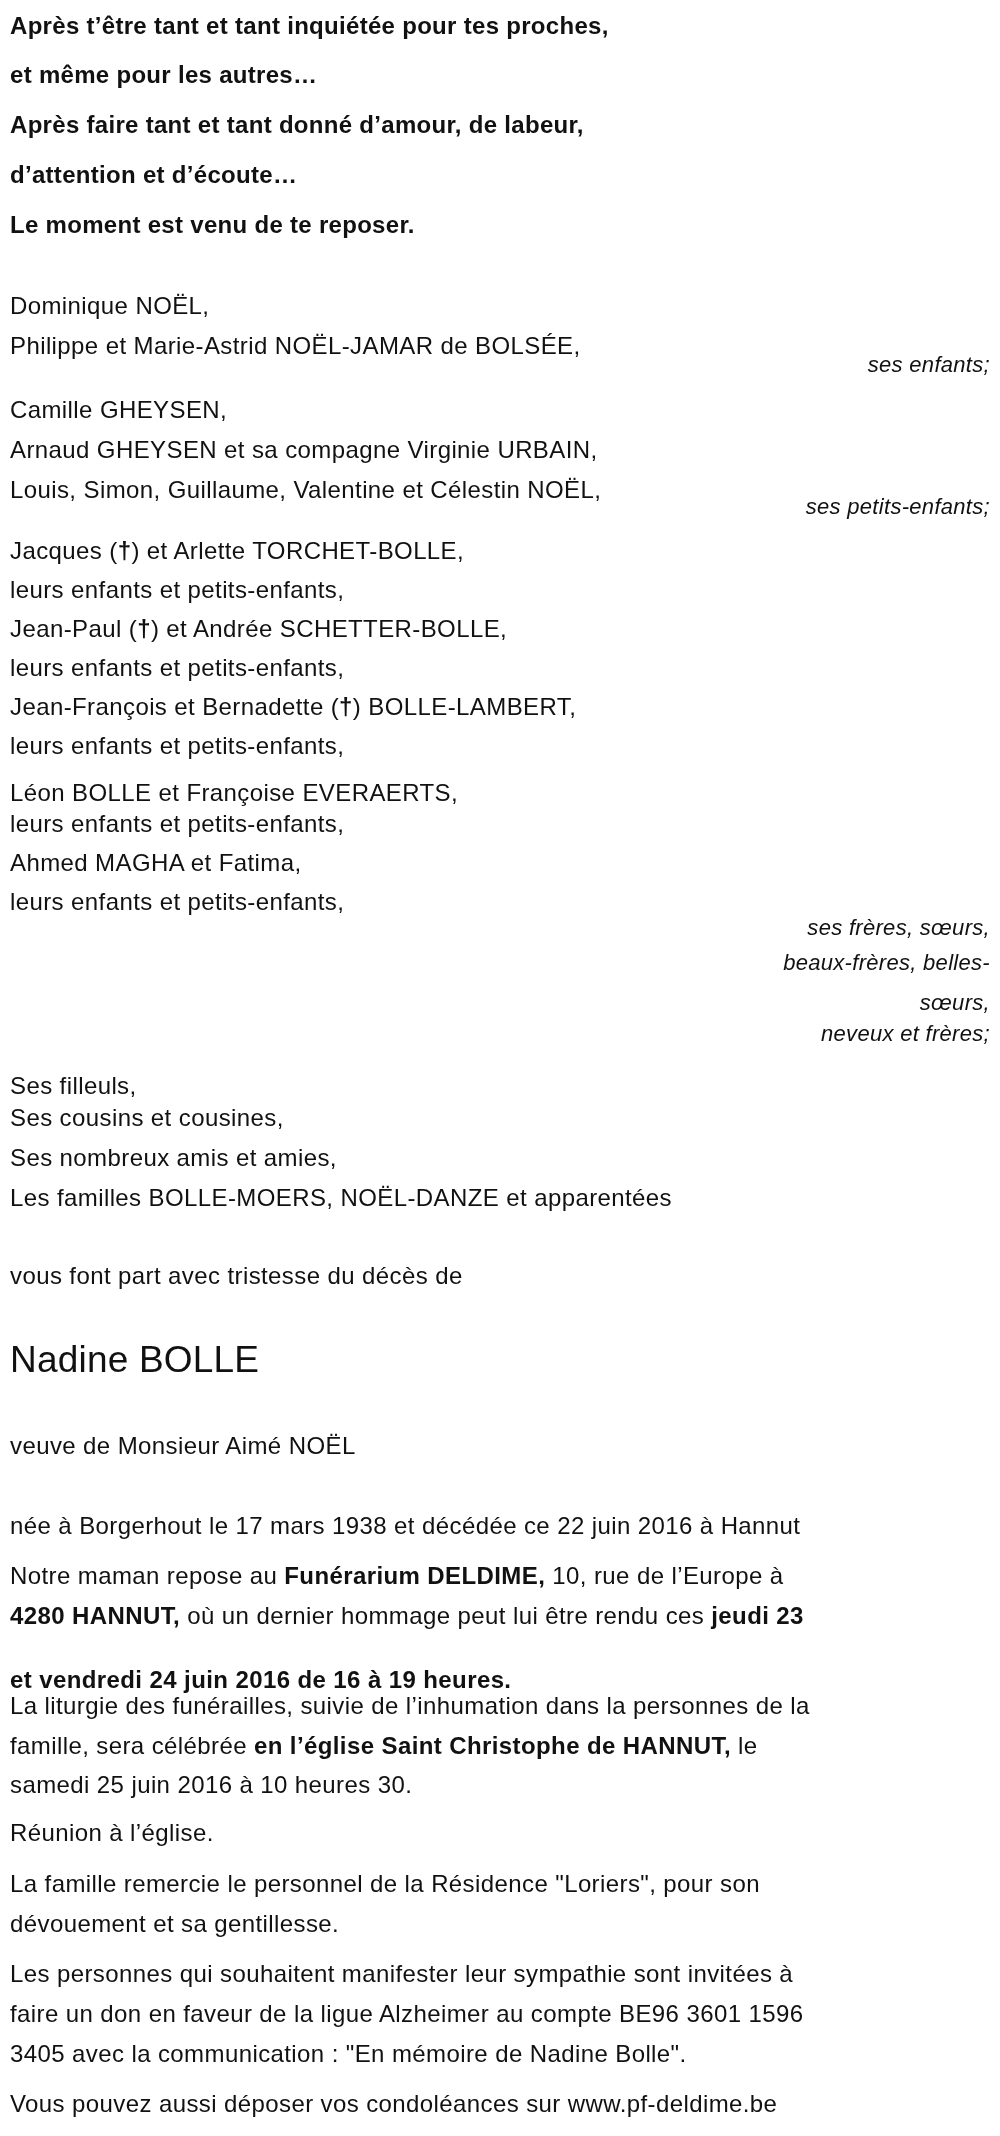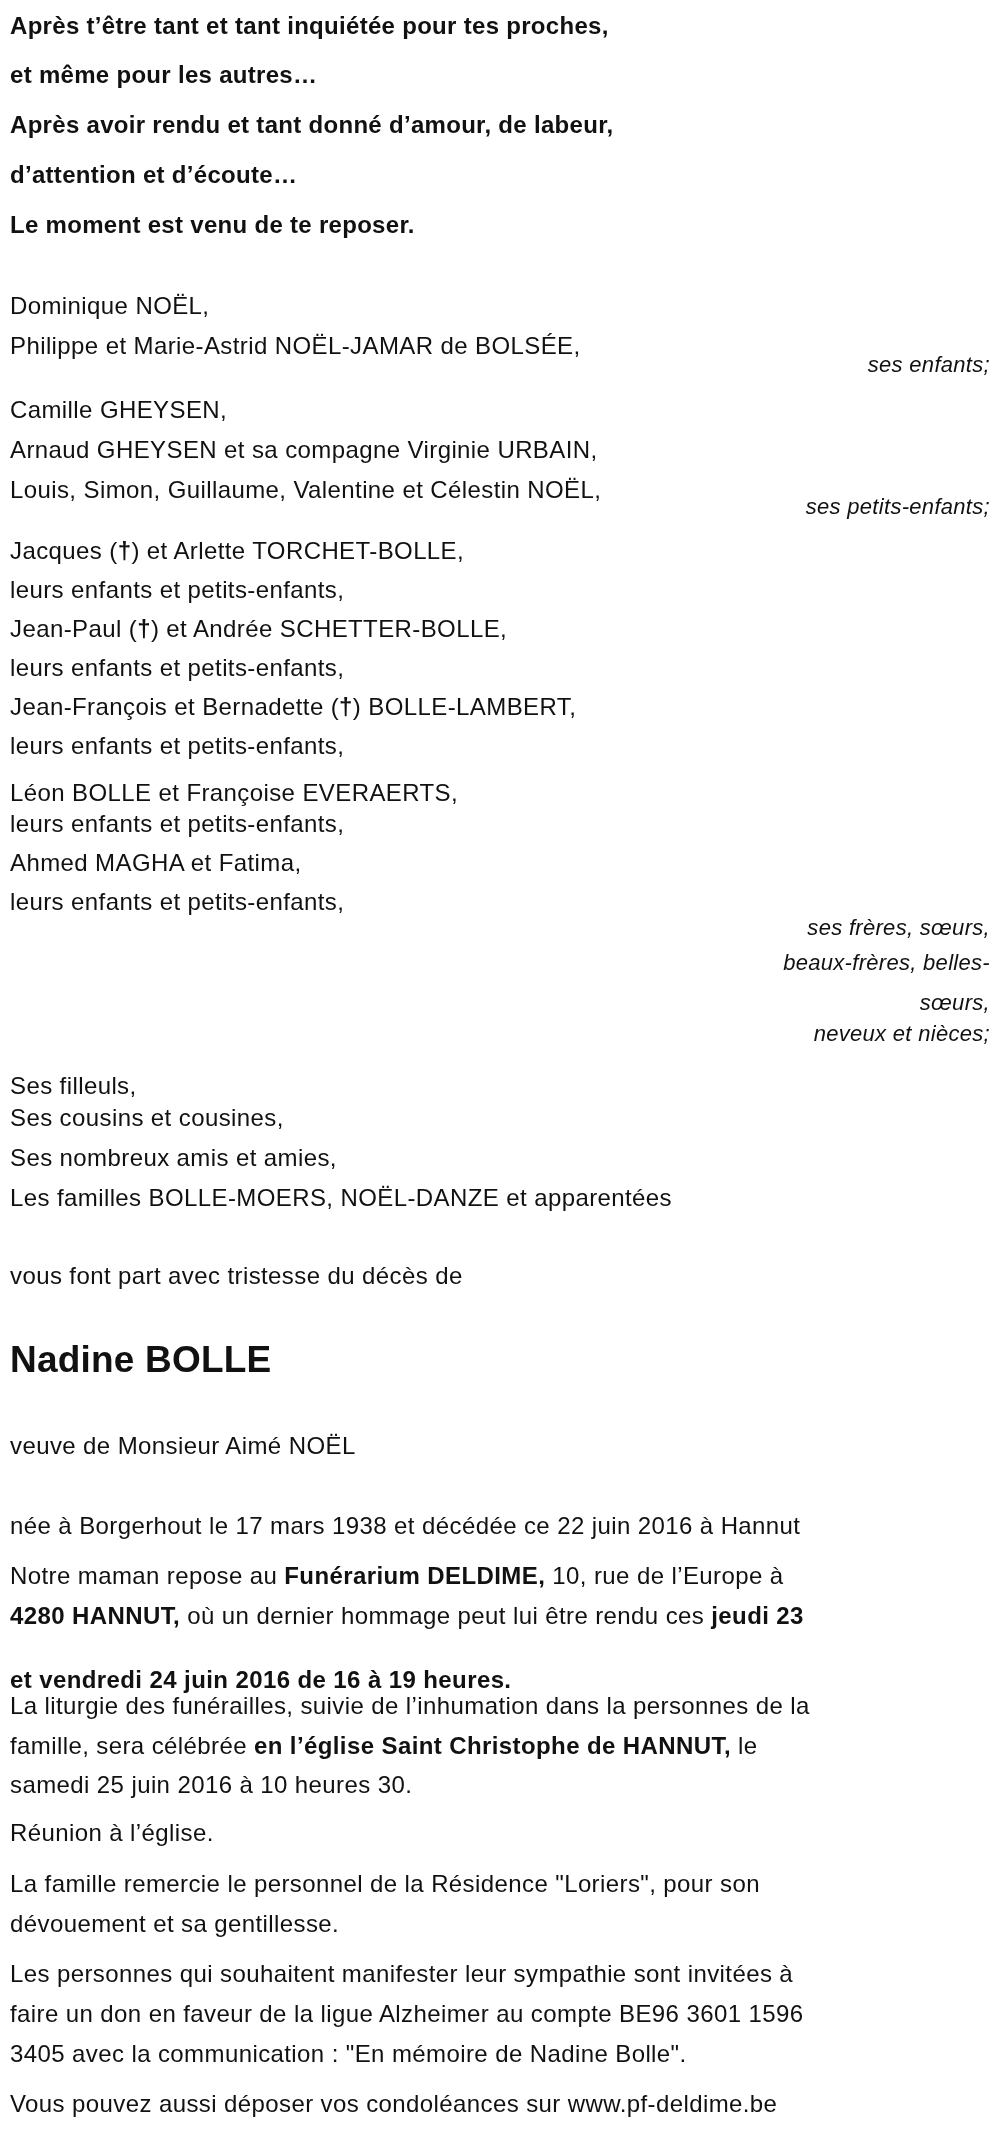--- a/index.html
+++ b/index.html
@@ -4,31 +4,31 @@
 <style>
   html, body { margin: 0; padding: 0; background: #ffffff; }
   body {
     width: 1000px; height: 2136px; position: relative; overflow: hidden;
     font-family: "Liberation Sans", sans-serif; color: #111111;
   }
   .ln { position: absolute; left: 10px; white-space: nowrap; font-size: 24px; line-height: 24px; letter-spacing: 0.4px; text-align: center; }
   .b { font-weight: bold; }
   .poem { font-size: 24px; letter-spacing: 0.3px; }
   .lbl { position: absolute; right: 10px; font-style: italic; font-size: 22px; line-height: 22px; text-align: left; white-space: nowrap; letter-spacing: 0.3px; }
-  .name { font-size: 37px; line-height: 37px; font-weight: bold; letter-spacing: 0.2px; }
+  .name { font-size: 37px; line-height: 37px; font-weight: normal; letter-spacing: 0.2px; }
   .cross { font-weight: bold; }
   
 </style>
 </head>
 <body>
 
 <div>
   <div class="ln b poem" style="top:14px">Après t’être tant et tant inquiétée pour tes proches,</div>
   <div class="ln b poem" style="top:63px">et même pour les autres…</div>
-  <div class="ln b poem" style="top:113px">Après avoir rendu et tant donné d’amour, de labeur,</div>
+  <div class="ln b poem" style="top:113px">Après faire tant et tant donné d’amour, de labeur,</div>
   <div class="ln b poem" style="top:163px">d’attention et d’écoute…</div>
   <div class="ln b poem" style="top:213px">Le moment est venu de te reposer.</div>
 </div>
 
 <div>
   <div class="ln" style="top:294px">Dominique NOËL,</div>
   <div class="ln" style="top:334px">Philippe et Marie-Astrid NOËL-JAMAR de BOLSÉE,</div>
   <div class="lbl" style="top:354px">ses enfants;</div>
 </div>
 
@@ -52,21 +52,21 @@
     <span>Jean-François et Bernadette (</span><span class="cross">†</span><span>) BOLLE-LAMBERT,</span>
   </div>
   <div class="ln" style="top:734px">leurs enfants et petits-enfants,</div>
   <div class="ln" style="top:781px">Léon BOLLE et Françoise EVERAERTS,</div>
   <div class="ln" style="top:812px">leurs enfants et petits-enfants,</div>
   <div class="ln" style="top:851px">Ahmed MAGHA et Fatima,</div>
   <div class="ln" style="top:890px">leurs enfants et petits-enfants,</div>
   <div class="lbl" style="top:917px">ses frères, sœurs,</div>
   <div class="lbl" style="top:952px">beaux-frères, belles-</div>
   <div class="lbl" style="top:992px">sœurs,</div>
-  <div class="lbl" style="top:1023px">neveux et nièces;</div>
+  <div class="lbl" style="top:1023px">neveux et frères;</div>
 </div>
 
 <div>
   <div class="ln" style="top:1074px">Ses filleuls,</div>
   <div class="ln" style="top:1106px">Ses cousins et cousines,</div>
   <div class="ln" style="top:1146px">Ses nombreux amis et amies,</div>
   <div class="ln" style="top:1186px">Les familles BOLLE-MOERS, NOËL-DANZE et apparentées</div>
 </div>
 
 <div class="ln" style="top:1264px">vous font part avec tristesse du décès de</div>

